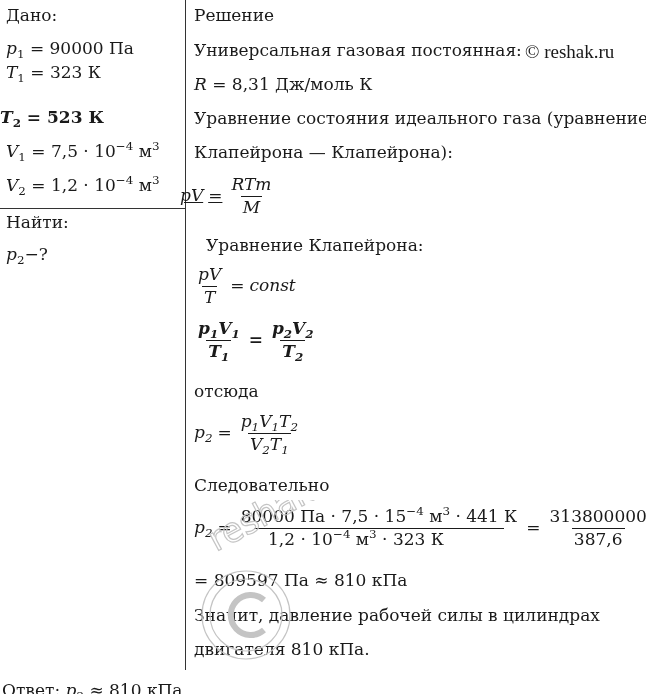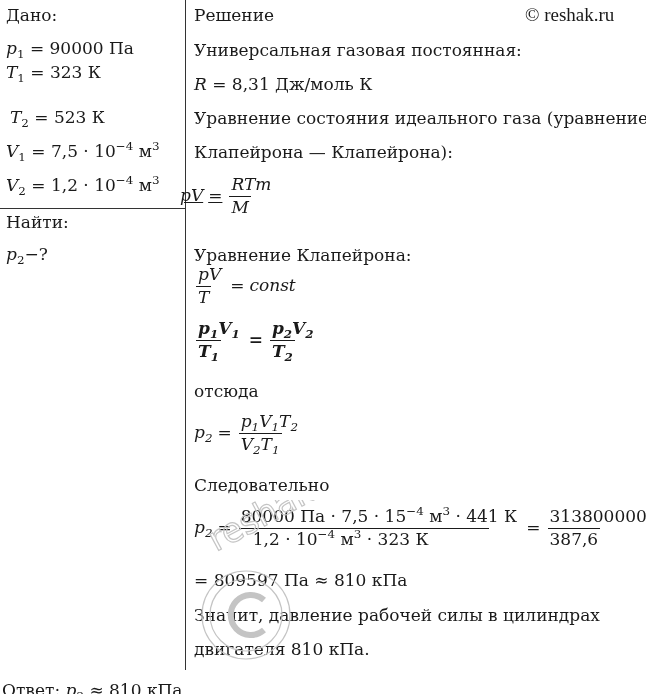--- a/index.html
+++ b/index.html
@@ -16,53 +16,53 @@
   }
   .abs { position: absolute; white-space: nowrap; line-height: 1; }
   .it { font-style: italic; }
   sub { font-size: 0.7em; vertical-align: -0.3em; line-height: 0; }
   sup { font-size: 0.7em; vertical-align: 0.55em; line-height: 0; }
 
   .vline { position: absolute; left: 185px; top: 0; width: 1px; height: 670px; background: #333; }
   .hline { position: absolute; left: 0; top: 208px; width: 185px; height: 1px; background: #333; }
 
   .frac {
-    display: inline-flex; flex-direction: column; align-items: flex-start;
+    display: inline-flex; flex-direction: column; align-items: center;
     vertical-align: middle; margin: 0 2px;
   }
   .frac .num { padding: 0 2px 2px; line-height: 1.05; }
   .frac .den { padding: 2px 2px 0; line-height: 1.05; border-top: 1.2px solid #1a1a1a; }
   .eq { margin: 0 5px; }
 
   .watermark {
     position: absolute; left: 196px; top: 500px;
     width: 230px; height: 170px;
     pointer-events: none;
   }
-  .copyright { font-family: "Liberation Serif", serif; font-size: 19px; }
+  .copyright { font-family: "Liberation Serif", serif; font-size: 19px; margin-top: 37px; }
 </style>
 </head>
 <body>
 
 <div class="vline"></div>
 <div class="hline"></div>
 
 <div class="abs copyright" style="left:525px; top:5px;">© reshak.ru</div>
 
 <div class="abs" style="left:6px; top:7px;">Дано:</div>
 
 <div class="abs" style="left:6px; top:40px;">
   <span class="it">p</span><sub>1</sub>
   <span>= 90000 Па</span>
 </div>
 <div class="abs" style="left:6px; top:64px;">
   <span class="it">T</span><sub>1</sub>
   <span>= 323 К</span>
 </div>
-<div class="abs" style="left:10px; top:109px;">
+<div class="abs" style="left:0; top:109px;font-weight:bold;">
   <span class="it">T</span><sub>2</sub>
   <span>= 523 К</span>
 </div>
 <div class="abs" style="left:6px; top:143px;">
   <span class="it">V</span><sub>1</sub>
   <span>= 7,5 · 10</span><sup>−4</sup><span> м</span><sup>3</sup>
 </div>
 <div class="abs" style="left:6px; top:177px;">
   <span class="it">V</span><sub>2</sub>
   <span>= 1,2 · 10</span><sup>−4</sup><span> м</span><sup>3</sup>
@@ -81,21 +81,21 @@
 <div class="abs" style="left:194px; top:110px;">Уравнение состояния идеального газа (уравнение</div>
 <div class="abs" style="left:194px; top:144px;">Клапейрона — Клапейрона):</div>
 
 <div class="abs" style="left:180px; top:176px;text-decoration:underline;">
   <span class="it">pV</span><span class="eq">=</span><span class="frac">
       <span class="num it">RTm</span>
       <span class="den it">M</span>
     </span>
 </div>
 
-<div class="abs" style="left:194px; top:237px;margin-top:10px;">Уравнение Клапейрона:</div>
+<div class="abs" style="left:206px; top:237px;">Уравнение Клапейрона:</div>
 
 <div class="abs" style="left:194px; top:266px;">
   <span class="frac">
       <span class="num it">pV</span>
       <span class="den it">T</span>
     </span><span class="eq">=</span><span class="it">const</span>
 </div>
 
 <div class="abs" style="left:194px; top:320px;font-weight:bold;">
   <span class="frac">

